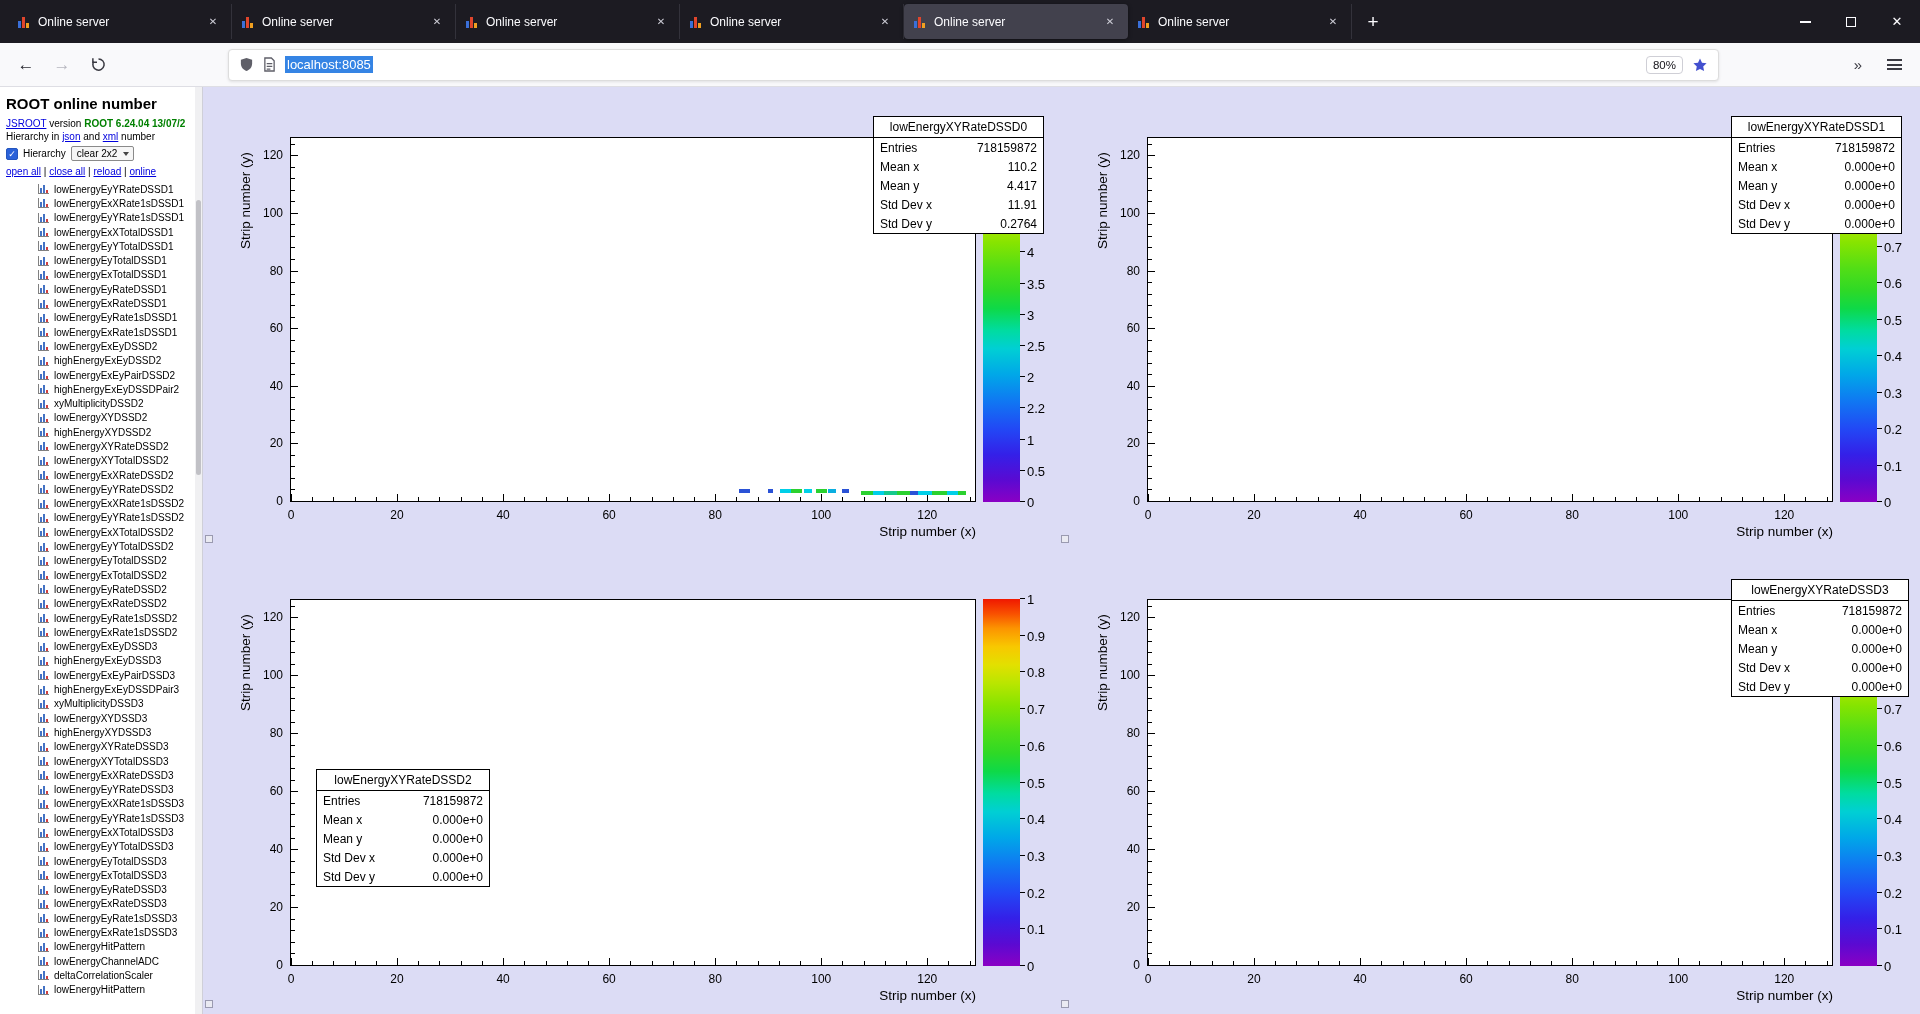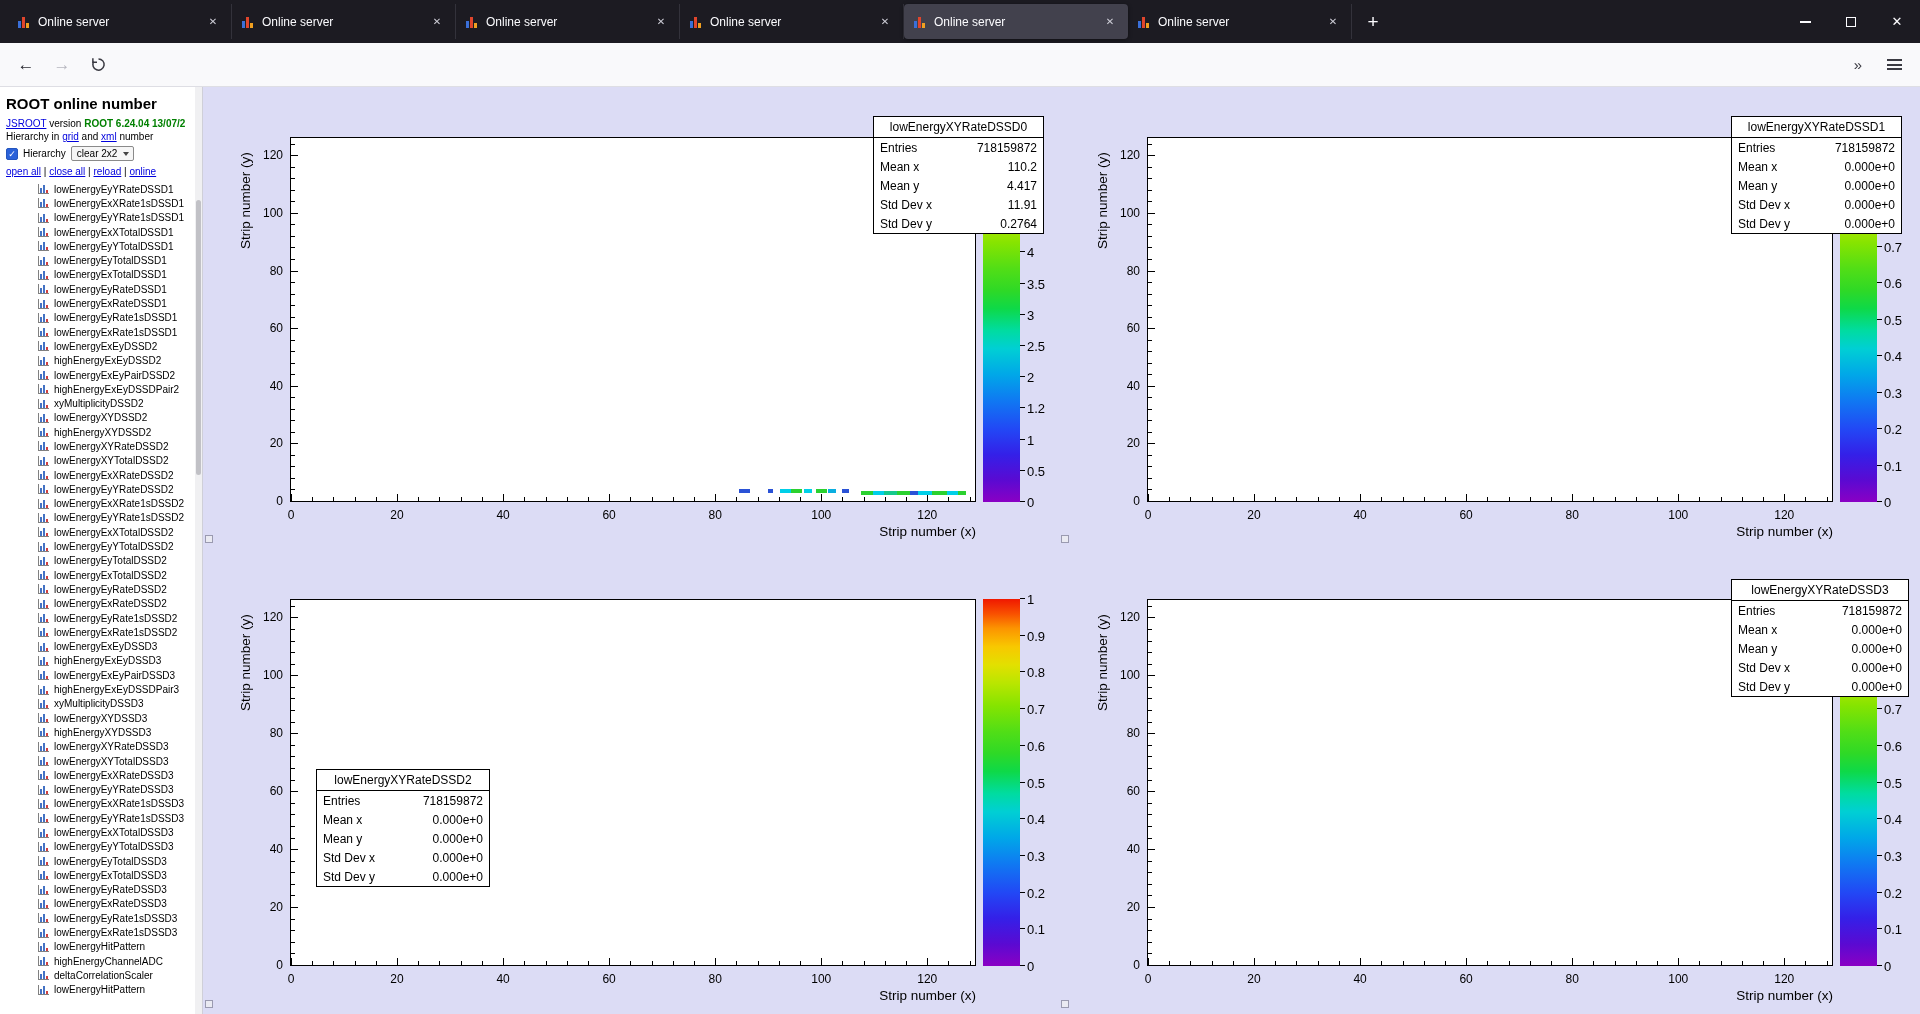--- a/index.html
+++ b/index.html
@@ -126,37 +126,57 @@
 <div id="navbar">
   <div class="nav-btn">←</div>
   <div class="nav-btn disabled">→</div>
   <div class="nav-btn">
     <svg width="15" height="15" viewBox="0 0 16 16">
         <path d="M8 2a6 6 0 1 1-5.2 3" fill="none" stroke="#3a3a42" stroke-width="1.6"></path>
         <path d="M2 1.2v4.4h4.4" fill="none" stroke="#3a3a42" stroke-width="1.6"></path>
       </svg>
   </div>
   <div class="nav-spacer"></div>
+  <div id="urlbar">
+    <span class="urlbar-icon">
+      <svg width="15" height="15" viewBox="0 0 16 16">
+          <path d="M8 1l6 2v4c0 4-2.5 6.6-6 8-3.5-1.4-6-4-6-8V3z" fill="#5f5f68"></path>
+        </svg>
+    </span>
+    <span class="urlbar-icon">
+      <svg width="13" height="15" viewBox="0 0 14 16">
+          <path d="M2 1h7l3 3v11H2z" fill="none" stroke="#5f5f68" stroke-width="1.4"></path>
+          <path d="M4 7h6M4 10h6M4 13h4" stroke="#5f5f68" stroke-width="1.2"></path>
+        </svg>
+    </span>
+    <span class="url-text"><span class="url-sel">localhost:8085</span></span>
+    <span class="zoom-chip">80%</span>
+    <span class="urlbar-icon">
+      <svg width="16" height="16" viewBox="0 0 16 16">
+          <path d="M8 1.5l2 4.2 4.6.6-3.4 3.2.9 4.6L8 11.9l-4.1 2.2.9-4.6L1.4 6.3 6 5.7z" fill="#4350cf"></path>
+        </svg>
+    </span>
+  </div>
   <div class="nav-right">
     <div class="nav-btn">
         <span class="chev">»</span>
       </div>
     <div class="nav-btn">
         <span class="hamburger"></span>
       </div>
   </div>
 </div>
 
 <div id="sidebar">
   <div class="sb-title">ROOT online number</div>
   <div class="sb-line">
     <a class="link">JSROOT</a><span> version </span><span class="green">ROOT 6.24.04 13/07/2</span>
   </div>
   <div class="sb-line">
-    <span>Hierarchy in </span><a class="link">grid</a><span> and </span><a class="link">xml</a><span> number</span>
+    <span>Hierarchy in </span><a class="link">json</a><span> and </span><a class="link">xml</a><span> number</span>
   </div>
   <div class="sb-monitor">
     <span class="checkbox">✓</span>
     <span>Hierarchy</span>
     <span class="gridselect">clear 2x2</span>
   </div>
   <div class="sb-links" id="sb-links"><a class="link">open all</a><span> | </span><a class="link">close all</a><span> | </span><a class="link">reload</a><span> | </span><a class="link">online</a></div>
   <div class="sb-items" id="sb-items">
       <div class="sb-item">
         <span class="hist-icon"></span>
@@ -369,21 +389,21 @@
       <div class="sb-item">
         <span class="hist-icon"></span>
         <span>lowEnergyExRate1sDSSD3</span>
       </div>
       <div class="sb-item">
         <span class="hist-icon"></span>
         <span>lowEnergyHitPattern</span>
       </div>
       <div class="sb-item">
         <span class="hist-icon"></span>
-        <span>highEnergyChannelADC</span>
+        <span>lowEnergyChannelADC</span>
       </div>
       <div class="sb-item">
         <span class="hist-icon"></span>
         <span>deltaCorrelationScaler</span>
       </div>
       <div class="sb-item">
         <span class="hist-icon"></span>
         <span>lowEnergyHitPattern</span>
       </div>
     </div>
@@ -495,21 +515,21 @@
       <div class="xtitle" style="left: 573px; top: 437px;">Strip number (x)</div>
       <div class="ytitle" style="left: 35px; top: 162px;">Strip number (y)</div>
       <div class="palette-bar" style="left: 780px; top: 50px; width: 37px; height: 365px;"></div>
       <div class="pal-tick" style="left: 817px; top: 414px;"></div>
       <div class="pal-label" style="left: 824px; top: 415px;">0</div>
       <div class="pal-tick" style="left: 817px; top: 382.803px;"></div>
       <div class="pal-label" style="left: 824px; top: 383.803px;">0.5</div>
       <div class="pal-tick" style="left: 817px; top: 351.607px;"></div>
       <div class="pal-label" style="left: 824px; top: 352.607px;">1</div>
       <div class="pal-tick" style="left: 817px; top: 320.41px;"></div>
-      <div class="pal-label" style="left: 824px; top: 321.41px;">1.2</div>
+      <div class="pal-label" style="left: 824px; top: 321.41px;">2.2</div>
       <div class="pal-tick" style="left: 817px; top: 289.214px;"></div>
       <div class="pal-label" style="left: 824px; top: 290.214px;">2</div>
       <div class="pal-tick" style="left: 817px; top: 258.017px;"></div>
       <div class="pal-label" style="left: 824px; top: 259.017px;">2.5</div>
       <div class="pal-tick" style="left: 817px; top: 226.821px;"></div>
       <div class="pal-label" style="left: 824px; top: 227.821px;">3</div>
       <div class="pal-tick" style="left: 817px; top: 195.624px;"></div>
       <div class="pal-label" style="left: 824px; top: 196.624px;">3.5</div>
       <div class="pal-tick" style="left: 817px; top: 164.427px;"></div>
       <div class="pal-label" style="left: 824px; top: 165.427px;">4</div>

